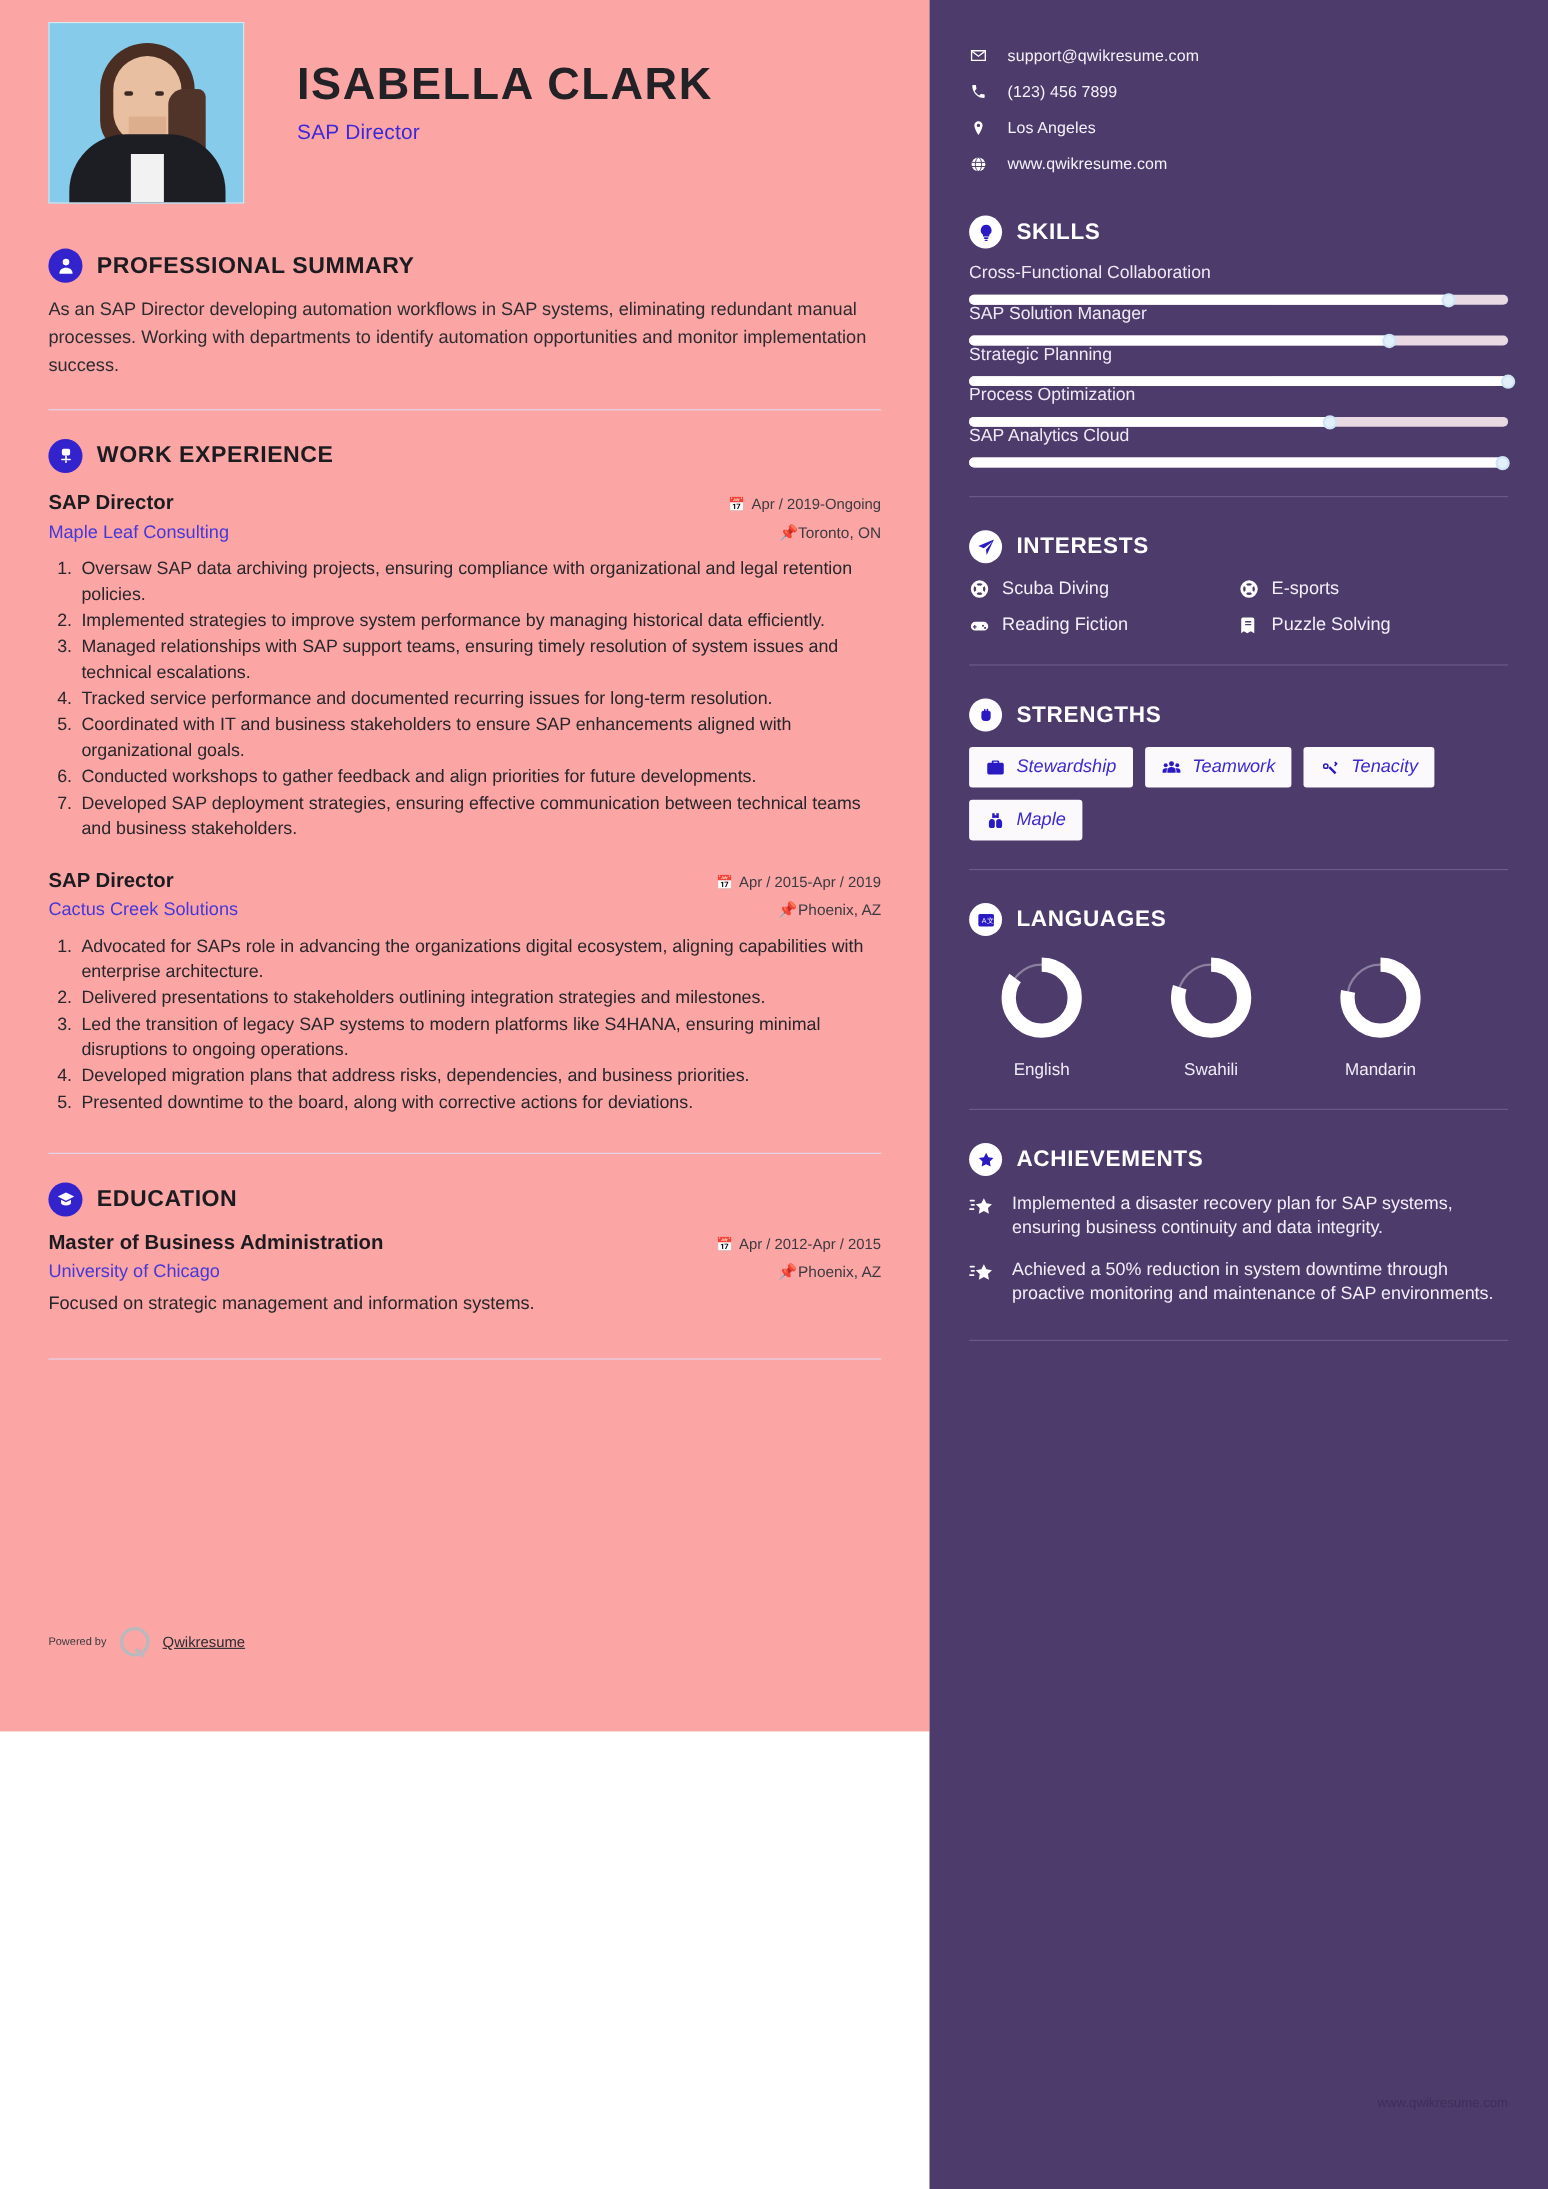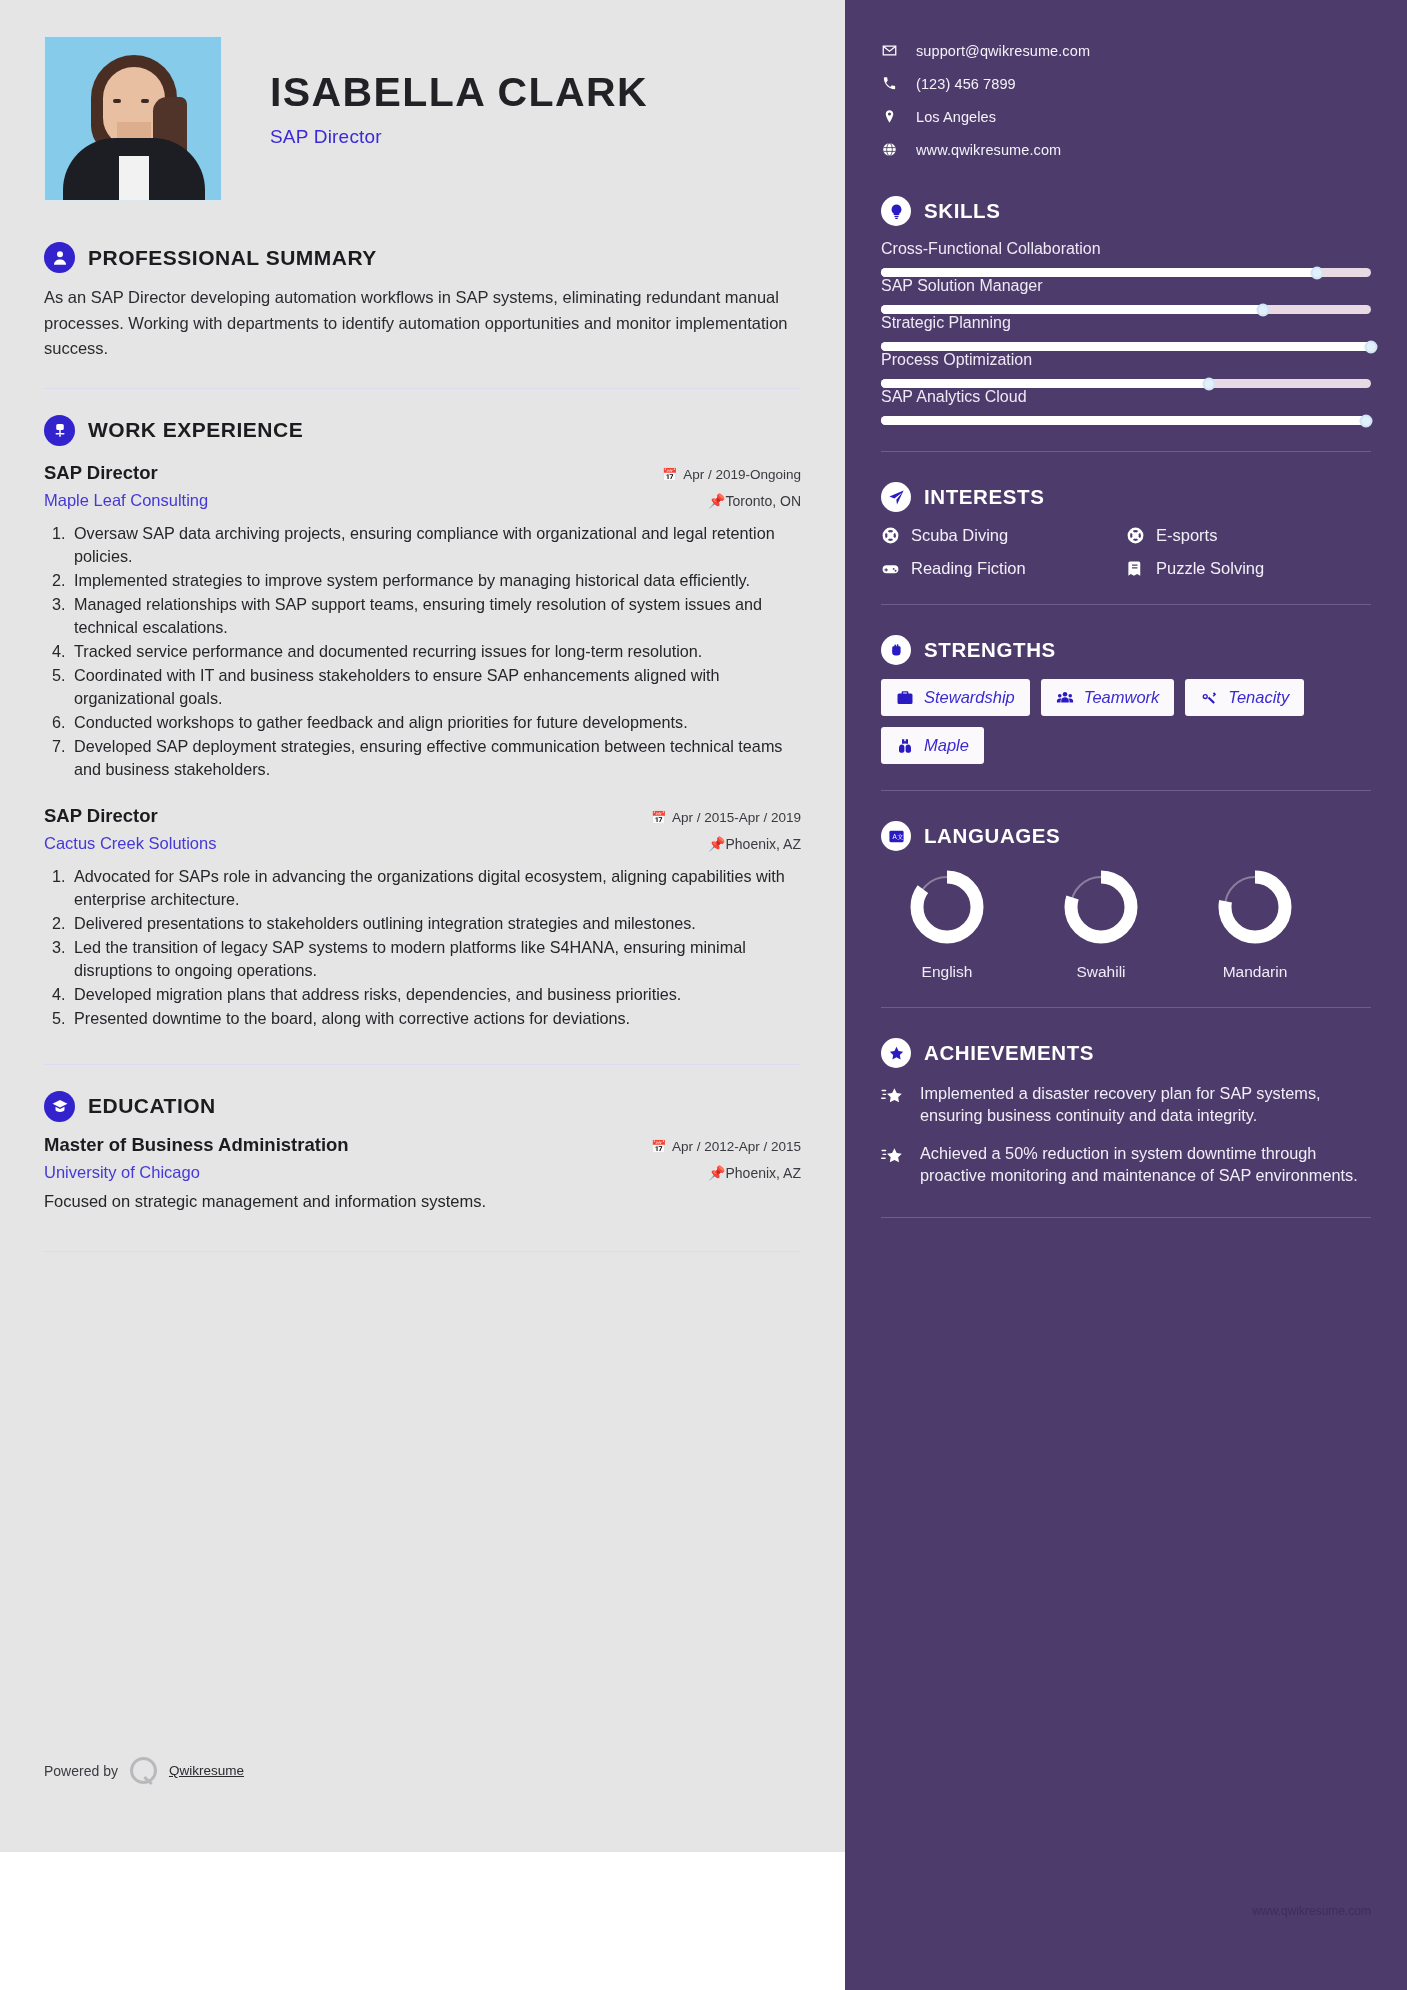--- a/index.html
+++ b/index.html
@@ -5,22 +5,22 @@
   * { box-sizing: border-box; margin: 0; padding: 0; }
   html, body {
     width: 1407px; height: 1990px;
     font-family: "Liberation Sans", sans-serif;
     background: #ffffff;
   }
   .page { position: relative; width: 1407px; height: 1990px; display: flex; background: #fff; }
 
   
   .left {
-    width: 845px; height: 1852px; background: #e5e5e5;
-    padding: 36px 44px 0 44px; position: relative;
+    width: 845px; height: 1574px; background: #fca5a5;
+    padding: 20px 44px 0 44px; position: relative;
   }
   .header { display: flex; align-items: flex-start; gap: 0; height: 180px; }
   .photo {
     width: 178px; height: 165px; background: #86ccea;
     flex: 0 0 178px; position: relative; overflow: hidden;
     border: 1px solid #d9e8ef;
   }
   .photo .hair {
     position: absolute; left: 46px; top: 18px; width: 86px; height: 100px;
     background: #4a2e24; border-radius: 44px 44px 30px 30px;
@@ -82,21 +82,21 @@
   .job-loc { font-size: 14px; color: #3a3a40; white-space: nowrap; }
   ol.bullets { margin: 12px 0 0 26px; }
   ol.bullets li { font-size: 16.2px; line-height: 1.42; color: #26262b; margin-bottom: 1px; padding-left: 4px; }
 
   .edu-desc { font-size: 16.5px; color: #26262b; margin-top: 10px; }
 
   .footer-left {
     position: absolute; left: 44px; bottom: 68px;
     display: flex; align-items: center; gap: 12px;
   }
-  .footer-left .pb { font-size: 14px; color: #3a3a40; }
+  .footer-left .pb { font-size: 10px; color: #3a3a40; }
   .qlogo {
     width: 27px; height: 27px; border-radius: 50%;
     border: 3px solid #b9b9bd; position: relative;
   }
   .qlogo::after {
     content: ""; position: absolute; right: 1px; bottom: -1px;
     width: 10px; height: 3px; background: #b9b9bd; transform: rotate(42deg);
   }
   .qbrand { font-size: 13.5px; color: #2b2b30; text-decoration: underline; }
 

